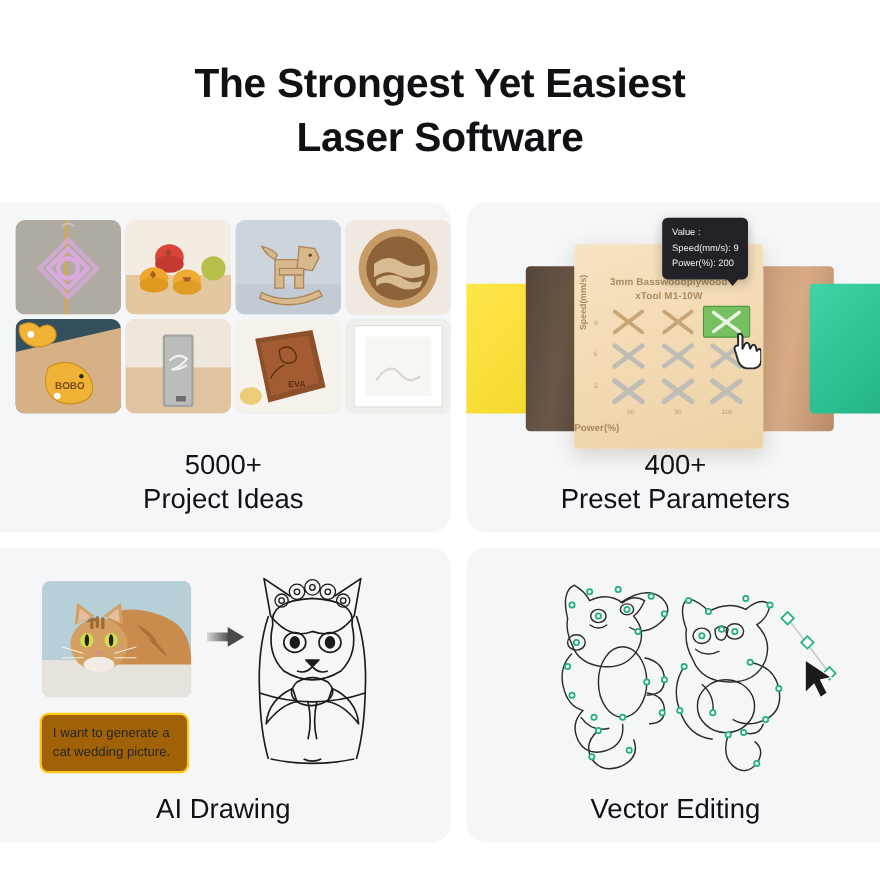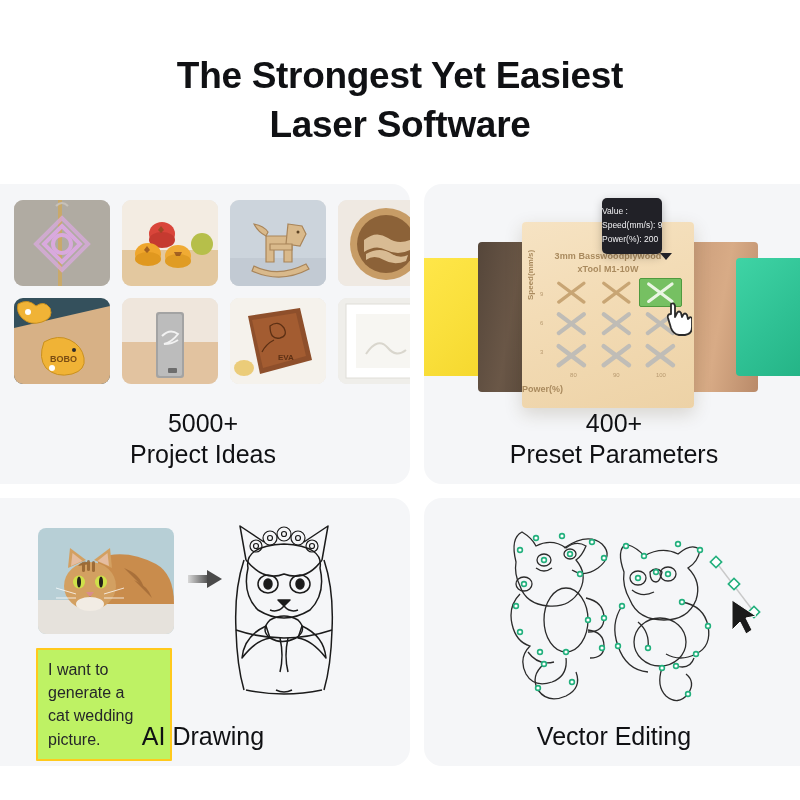--- a/index.html
+++ b/index.html
@@ -50,21 +50,21 @@
   .cards > .card:nth-child(odd) { border-radius: 0 18px 18px 0; margin-left: -4px; width: 414px; }
   .cards > .card:nth-child(even) { border-radius: 18px 0 0 18px; width: 380px; }
 
   
   .photo-grid {
     position: absolute; left: 18px; top: 16px;
     width: 414px; height: 180px;
     display: grid;
     grid-template-columns: repeat(4, 96px);
     grid-template-rows: 86px 86px;
-    gap: 12px;
+    gap: 4px;
   }
   .tile { border-radius: 9px; overflow: hidden; position: relative; background:#e9e6e2; }
   .tile > svg { display:block; width:100%; height:100%; }
 
   
   .mat-stage { position: absolute; left: 0; top: 22px; width: 380px; height: 205px; }
   .swatch { position: absolute; border-radius: 4px; }
   .sw-yellow { left: -8px;  top: 52px; width: 86px;  height: 118px; background: linear-gradient(135deg,#ffe74a 0%,#fae03c 48%,#f4d62b 100%); }
   .sw-walnut { left: 54px;  top: 36px; width: 76px;  height: 150px; background: linear-gradient(100deg,#55463a 0%,#6a5747 45%,#4e4036 100%); }
   .sw-cherry { left: 258px; top: 36px; width: 76px;  height: 150px; background: linear-gradient(100deg,#c89b79 0%,#d8ab86 50%,#b98a69 100%); }
@@ -103,42 +103,42 @@
     display: grid; grid-template-columns: repeat(3,1fr); grid-template-rows: repeat(3,1fr);
     gap: 2px;
   }
   .xcell { position: relative; }
   .xcell.sel { background: #76c062; border: 1.5px solid #4f9a3e; border-radius: 2px; }
   .xcell svg { position:absolute; inset:0; width:100%; height:100%; }
 
   .tooltip {
     position: absolute; left: 178px; top: -8px;
     background: #212127; color: #f2f2f4;
-    border-radius: 5px; padding: 7px 0 8px;
+    border-radius: 5px; padding: 7px 9px 8px;
     font-size: 8.5px; line-height: 1.62; white-space: nowrap;
     box-shadow: 0 3px 10px rgba(0,0,0,.25);
   }
   .tooltip:after {
     content:""; position:absolute; left: 58px; bottom:-6px;
     border-left:6px solid transparent; border-right:6px solid transparent;
     border-top:7px solid #212127;
   }
   .hand { position: absolute; left: 238px; top: 96px; width: 30px; height: 34px; }
 
   
   .ai-photo {
     position:absolute; left: 42px; top: 30px; width: 136px; height: 106px;
     border-radius: 8px; overflow:hidden;
   }
   .ai-arrow { position:absolute; left: 192px; top: 70px; width: 34px; height: 22px; }
   .ai-result { position:absolute; left: 222px; top: 18px; width: 132px; height: 180px; }
   .prompt-box {
     position:absolute; left: 40px; top: 150px; width: 136px;
-    background:#bef264; border: 2px solid #ffc91c; border-radius: 1px;
-    padding: 8px 10px; color:#25262a; font-size: 16px; line-height: 1.45;
+    background:#a16207; border: 2px solid #ffc91c; border-radius: 8px;
+    padding: 8px 10px; color:#25262a; font-size: 12px; line-height: 1.45;
   }
 
   
   .vec-stage { position:absolute; left: 0; top: 4px; width: 380px; height: 210px; }
   .vec-stage svg { display:block; width:100%; height:100%; }
 </style>
 </head>
 <body>
 
 <div class="page">

